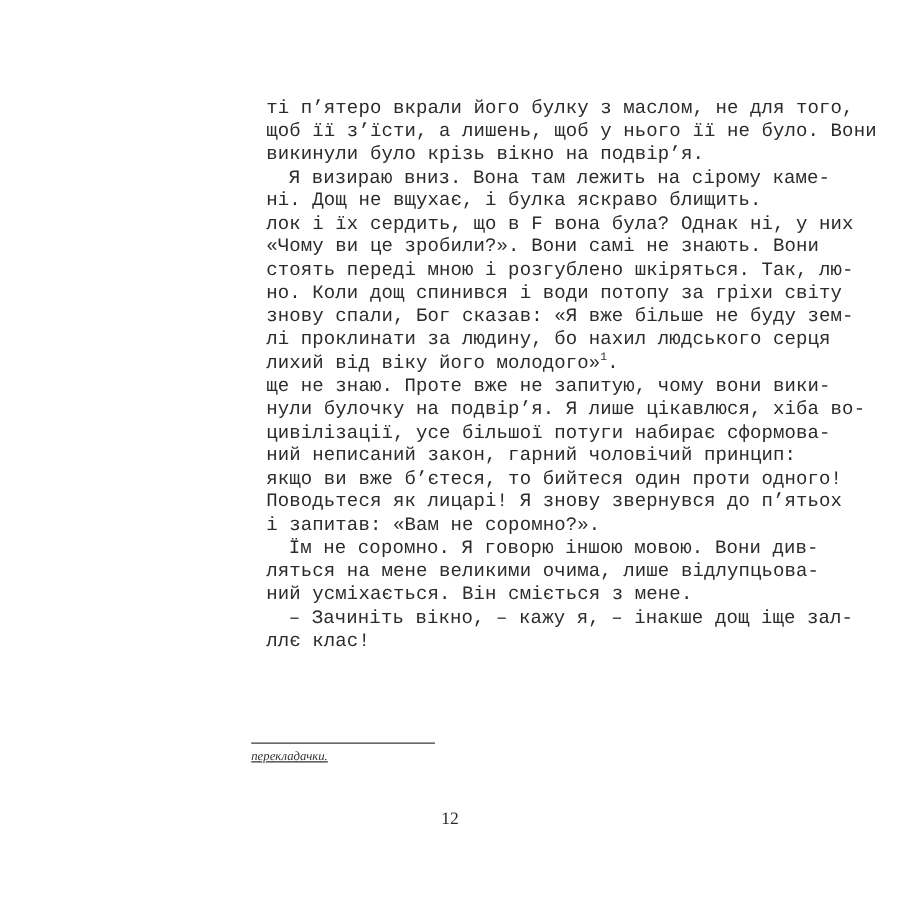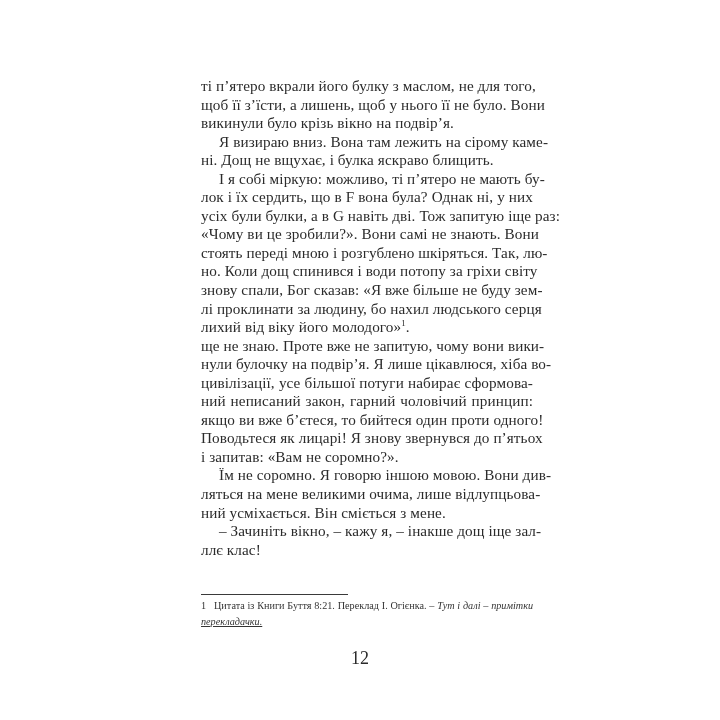--- a/index.html
+++ b/index.html
@@ -15,24 +15,25 @@
       font-family: "DejaVu Serif", "Liberation Serif", serif;
       color: #2b2b2b;
     }
     .page {
       position: absolute;
       left: 201px;
       top: 77px;
       width: 332px;
     }
     .body-text {
-      font-family: Liberation Serif, serif;
+      font-family: Liberation Mono, monospace;
       font-size: 15.2px;
       line-height: 18.55px;
       letter-spacing: 0.1px;
+      margin-left: 12px;
     }
     .line {
       display: block;
       white-space: nowrap;
       text-align: justify;
       text-align-last: justify;
       height: 18.55px;
     }
     .line.last {
       text-align-last: left;
@@ -75,41 +76,39 @@
     .italic {
       font-style: italic;
     }
     .page-number {
       position: absolute;
       left: 0;
       width: 720px;
       top: 648px;
       text-align: center;
       font-family: "Liberation Serif", "DejaVu Serif", serif;
-      font-size: 18px;
+      font-size: 14px;
       color: #2b2b2b;
     }
     sup {
       font-size: 9px;
       line-height: 0;
       vertical-align: super;
     }
   </style>
 </head>
 <body>
 
 <div class="page body-text" id="body">
     <span class="line"><span>ті п’ятеро вкрали його булку з маслом, не для того,</span></span>
     <span class="line"><span>щоб її з’їсти, а лишень, щоб у нього її не було. Вони</span></span>
     <span class="line last"><span>викинули було крізь вікно на подвір’я.</span></span>
     <span class="line indent"><span>Я визираю вниз. Вона там лежить на сірому каме-</span></span>
     <span class="line last"><span>ні. Дощ не вщухає, і булка яскраво блищить.</span></span>
-    <span class="line indent"><span>І я собі міркую: можливо, ті п’ятеро не мають бу-</span></span>
     <span class="line"><span>лок і їх сердить, що в F вона була? Однак ні, у них</span></span>
-    <span class="line"><span>усіх були булки, а в G навіть дві. Тож запитую іще раз:</span></span>
     <span class="line"><span>«Чому ви це зробили?». Вони самі не знають. Вони</span></span>
     <span class="line"><span>стоять переді мною і розгублено шкіряться. Так, лю-</span></span>
     <span class="line"><span>но. Коли дощ спинився і води потопу за гріхи світу</span></span>
     <span class="line"><span>знову спали, Бог сказав: «Я вже більше не буду зем-</span></span>
     <span class="line"><span>лі проклинати за людину, бо нахил людського серця</span></span>
     <span class="line last"><span>лихий від віку його молодого»</span><sup>1</sup><span>.</span></span>
     <span class="line"><span>ще не знаю. Проте вже не запитую, чому вони вики-</span></span>
     <span class="line"><span>нули булочку на подвір’я. Я лише цікавлюся, хіба во-</span></span>
     <span class="line"><span>цивілізації, усе більшої потуги набирає сформова-</span></span>
     <span class="line"><span>ний неписаний закон, гарний чоловічий принцип:</span></span>
@@ -119,17 +118,16 @@
     <span class="line indent"><span>Їм не соромно. Я говорю іншою мовою. Вони див-</span></span>
     <span class="line"><span>ляться на мене великими очима, лише відлупцьова-</span></span>
     <span class="line last"><span>ний усміхається. Він сміється з мене.</span></span>
     <span class="line indent"><span>– Зачиніть вікно, – кажу я, – інакше дощ іще зал-</span></span>
     <span class="line last"><span>ллє клас!</span></span>
   </div>
 
 <div class="fn-rule"></div>
 
 <div class="footnote">
-  <span class="fn-line"><span class="fn-num">1</span><span>Цитата із Книги Буття 8:21. Переклад І. Огієнка. –</span> <span class="italic">Тут і далі – примітки</span></span>
   <span class="fn-line last italic">перекладачки.</span>
 </div>
 
 <div class="page-number">12</div>
 
 </body></html>

